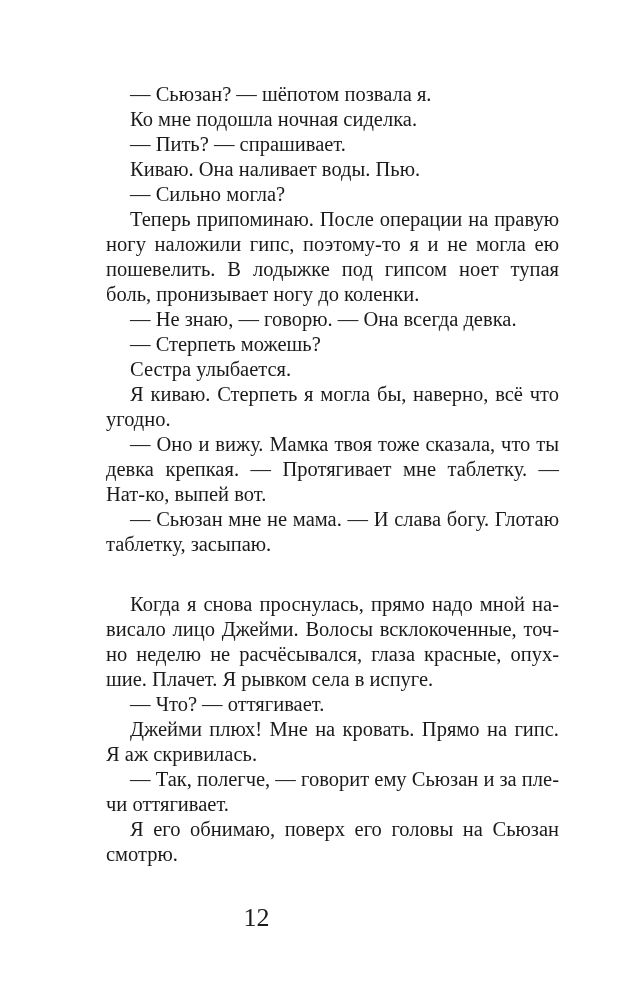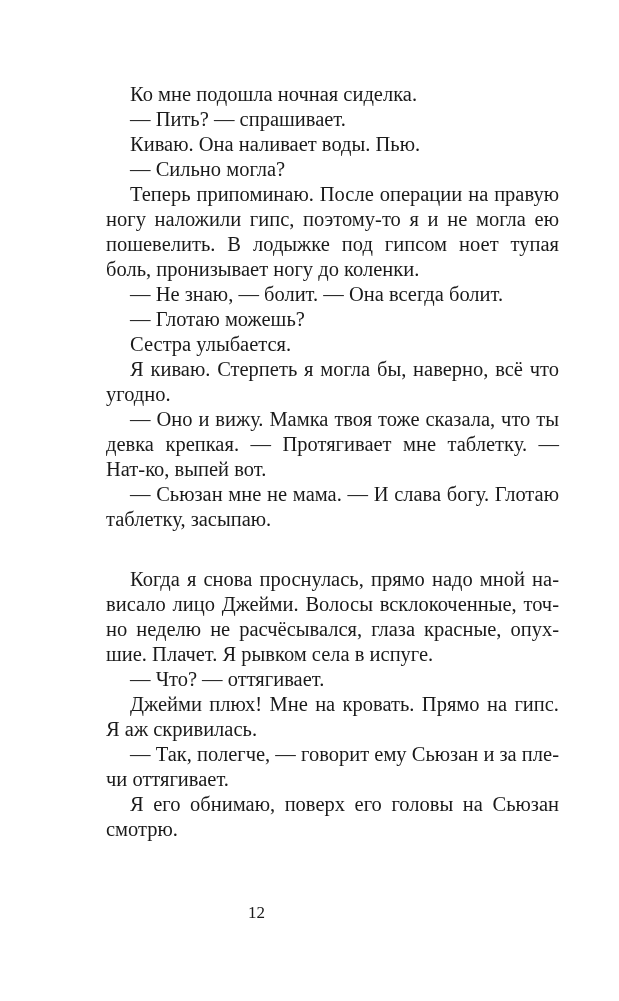--- a/index.html
+++ b/index.html
@@ -32,35 +32,36 @@
   .gap {
     height: 35px;
   }
   .page-number {
     position: absolute;
     left: 0;
     width: 513px;
     top: 903px;
     text-align: center;
     font-family: "Liberation Serif", "DejaVu Serif", serif;
-    font-size: 17px;
+    font-size: 26px;
     color: #1a1a1a;
   }
 </style>
 </head>
 <body>
 
 <div class="page">
+  <p class="para">— Сьюзан? — шёпотом позвала я.</p>
   <p class="para">Ко мне подошла ночная сиделка.</p>
   <p class="para">— Пить? — спрашивает.</p>
   <p class="para">Киваю. Она наливает воды. Пью.</p>
   <p class="para">— Сильно могла?</p>
   <p class="para">Теперь припоминаю. После операции на правую ногу наложили гипс, поэтому-то я и не могла ею по­шевелить. В лодыжке под гипсом ноет тупая боль, пронизывает ногу до коленки.</p>
-  <p class="para">— Не знаю, — болит. — Она всегда болит.</p>
-  <p class="para">— Глотаю можешь?</p>
+  <p class="para">— Не знаю, — говорю. — Она всегда девка.</p>
+  <p class="para">— Стерпеть можешь?</p>
   <p class="para">Сестра улыбается.</p>
   <p class="para">Я киваю. Стерпеть я могла бы, наверно, всё что угодно.</p>
   <p class="para">— Оно и вижу. Мамка твоя тоже сказала, что ты девка крепкая. — Протягивает мне таблетку. — Нат-ко, выпей вот.</p>
   <p class="para">— Сьюзан мне не мама. — И слава богу. Глотаю таблетку, засыпаю.</p>
 
   <div class="gap"></div>
 
   <p class="para">Когда я снова проснулась, прямо надо мной на­висало лицо Джейми. Волосы всклокоченные, точ­но неделю не расчёсывался, глаза красные, опух­шие. Плачет. Я рывком села в испуге.</p>
   <p class="para">— Что? — оттягивает.</p>
   <p class="para">Джейми плюх! Мне на кровать. Прямо на гипс. Я аж скривилась.</p>

